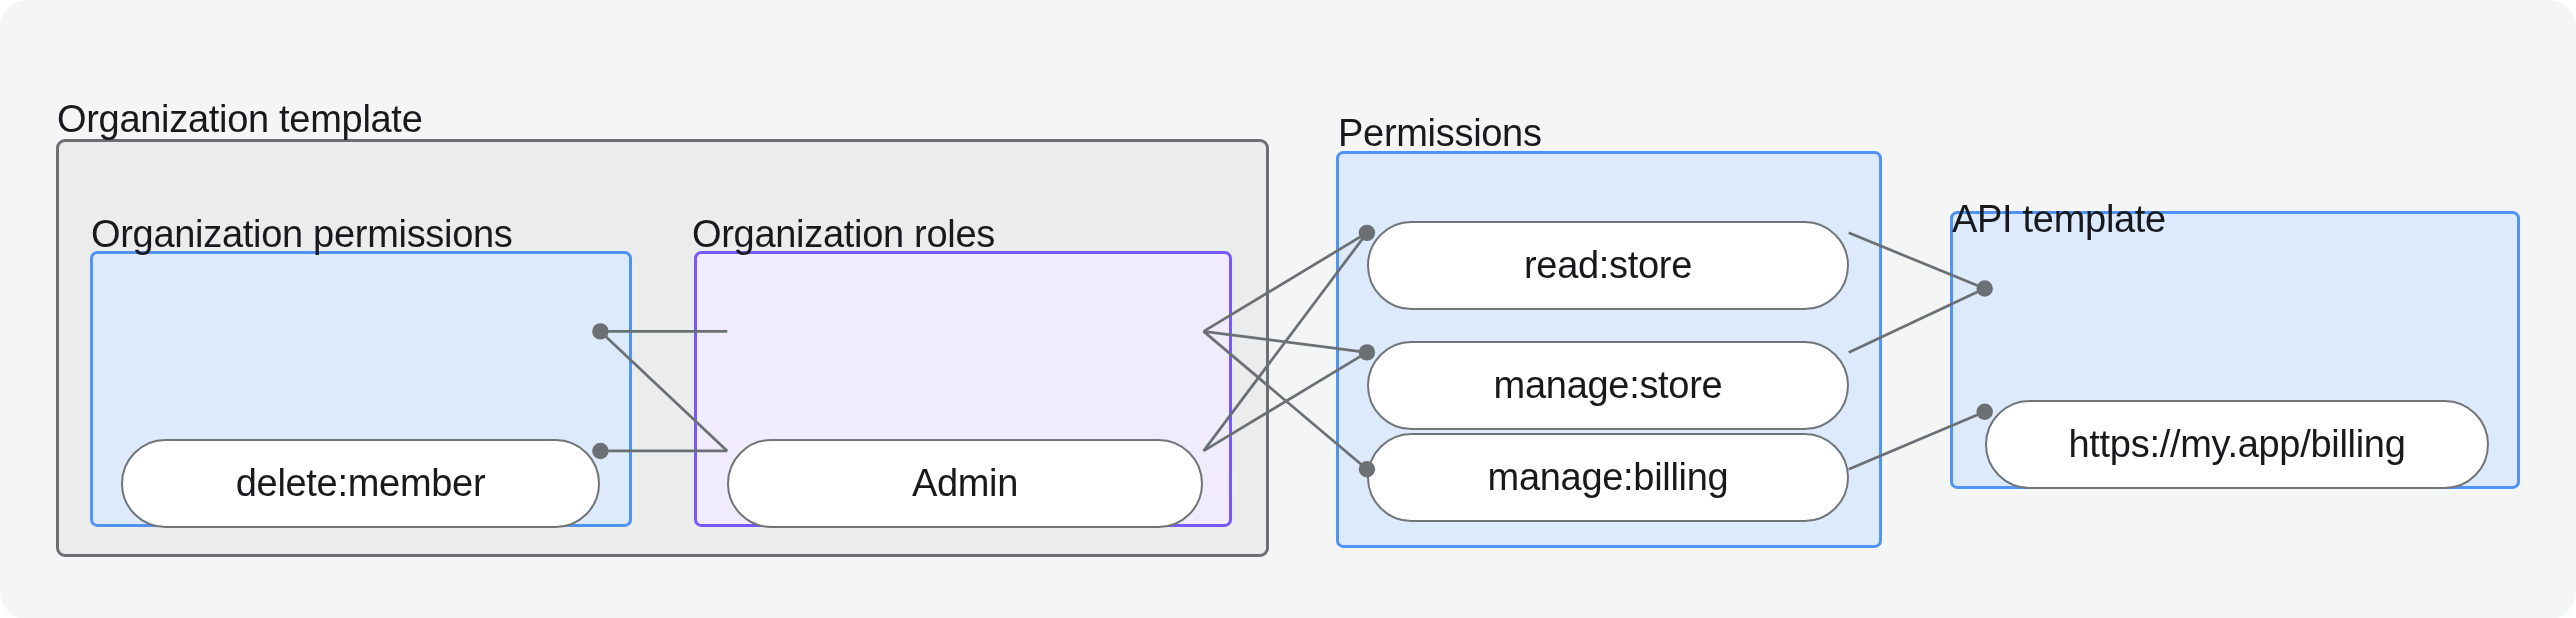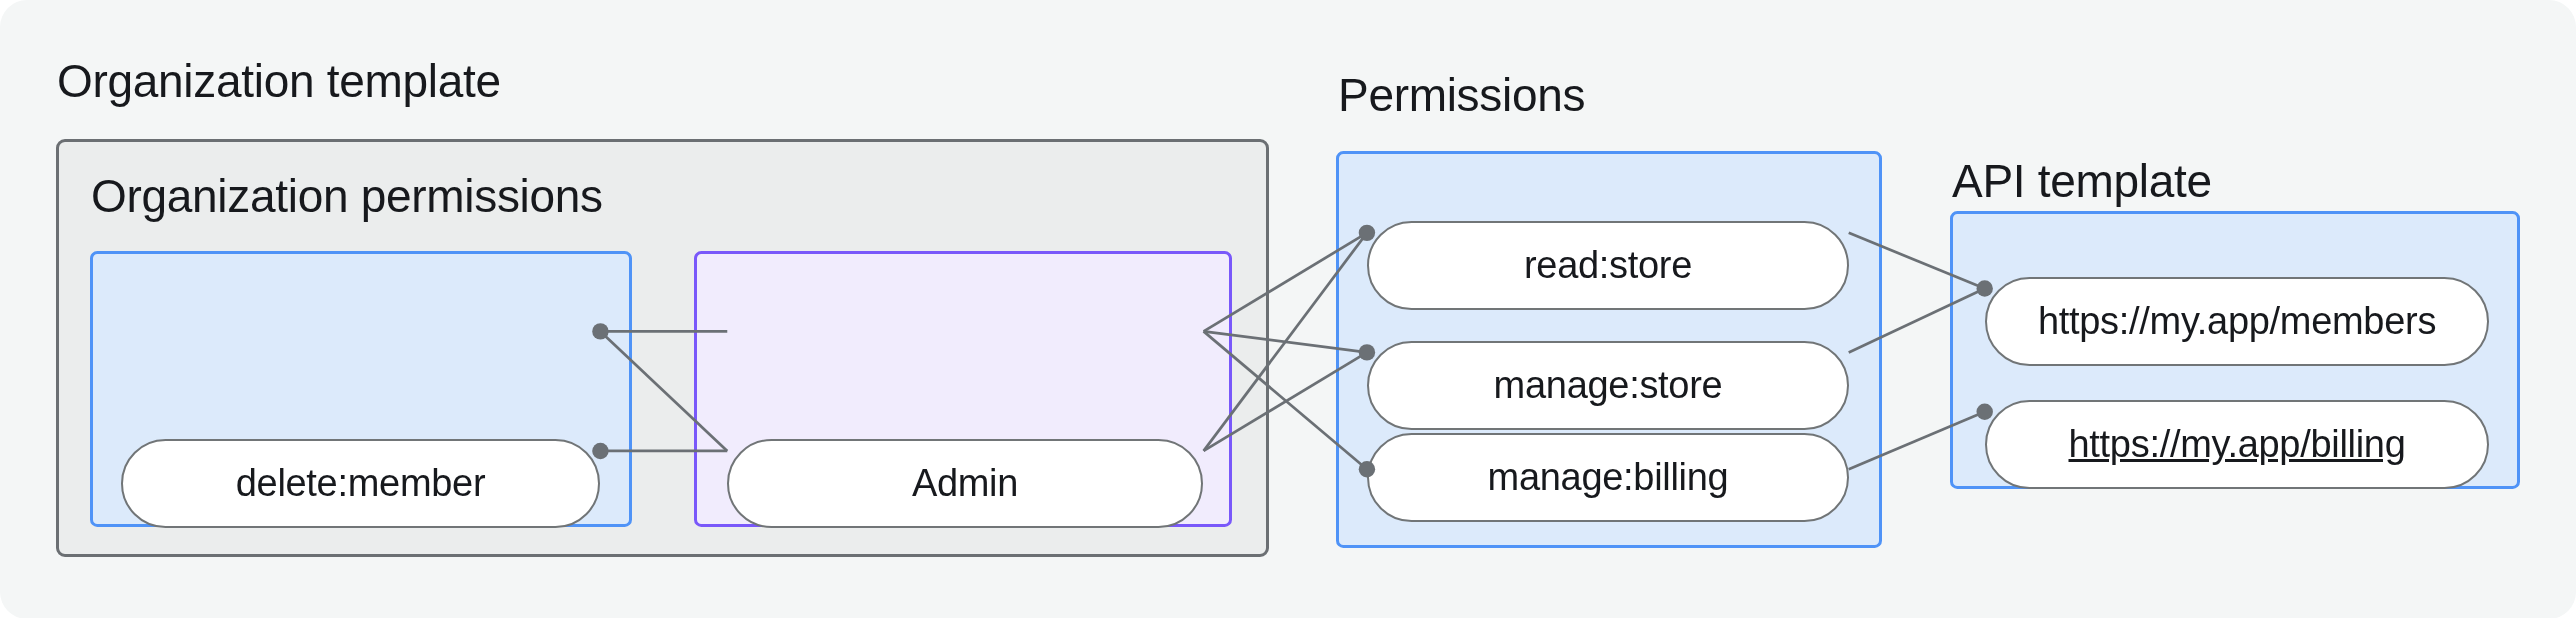--- a/index.html
+++ b/index.html
@@ -25,22 +25,22 @@
       background:var(--template-bg);border:3.7px solid var(--template-border);border-radius:9px;}
   #org-permissions-box{left:90px;top:251px;width:542px;height:276px;
       background:var(--blue-bg);border:3.7px solid var(--blue-border);border-radius:7.3px;}
   #org-roles-box{left:694px;top:251px;width:538px;height:276px;
       background:var(--purple-bg);border:3.7px solid var(--purple-border);border-radius:7.3px;}
   #permissions-box{left:1336px;top:151px;width:546px;height:397px;
       background:var(--blue-bg);border:3.7px solid var(--blue-border);border-radius:7.3px;}
   #api-box{left:1950px;top:211px;width:570px;height:278px;
       background:var(--blue-bg);border:3.7px solid var(--blue-border);border-radius:7.3px;}
 
-  .diagram-label{position:absolute;z-index:1;font-size:46px;line-height:42px;
-      letter-spacing:-0.3px;white-space:nowrap;color:var(--text);}
+  .diagram-label{position:absolute;z-index:1;font-size:38px;line-height:42px;
+      letter-spacing:-0.3px;white-space:nowrap;color:var(--text);margin-top:38px;}
   #org-template-label{left:57px;top:60px;}
   #org-permissions-label{left:91px;top:175px;}
   #org-roles-label{left:692px;top:175px;}
   #permissions-label{left:1338px;top:74px;}
   #api-resources-label{left:1952px;top:160px;}
 
   .node{position:absolute;z-index:2;box-sizing:border-box;
       background:var(--node-bg);border:2.7px solid var(--node-border);border-radius:55px;
       display:flex;align-items:center;justify-content:center;
       font-size:38px;letter-spacing:-0.3px;white-space:nowrap;color:var(--text);margin-top:33px;}
@@ -52,20 +52,21 @@
 <body>
 
 <div class="canvas">
 
   <div class="diagram-label" id="org-template-label">Organization template</div>
   <div class="diagram-label" id="permissions-label">Permissions</div>
   <div class="diagram-label" id="api-resources-label">API template</div>
 
   <div class="group-box" id="template-box"></div>
   <div class="diagram-label" id="org-permissions-label">Organization permissions</div>
+  <div class="diagram-label" id="org-roles-label">Organization roles</div>
 
   <div class="group-box" id="org-permissions-box"></div>
   <div class="group-box" id="org-roles-box"></div>
   <div class="group-box" id="permissions-box"></div>
   <div class="group-box" id="api-box"></div>
 
   <svg class="overlay" id="edges-svg" viewBox="0 0 2823 678">
       <line x1="658" y1="363" x2="797" y2="363" stroke="#6b7075" stroke-width="3"></line>
       <line x1="658" y1="363" x2="797" y2="494" stroke="#6b7075" stroke-width="3"></line>
       <line x1="658" y1="494" x2="797" y2="494" stroke="#6b7075" stroke-width="3"></line>
@@ -77,22 +78,21 @@
       <line x1="2026" y1="255" x2="2175" y2="316" stroke="#6b7075" stroke-width="3"></line>
       <line x1="2026" y1="386" x2="2175" y2="316" stroke="#6b7075" stroke-width="3"></line>
       <line x1="2026" y1="514" x2="2175" y2="451" stroke="#6b7075" stroke-width="3"></line>
     </svg>
 
   <div class="node" style="left: 121px; top: 406px; width: 479px; height: 89px;">delete:member</div>
   <div class="node" style="left: 727px; top: 406px; width: 476px; height: 89px;">Admin</div>
   <div class="node" style="left: 1367px; top: 188px; width: 482px; height: 89px;">read:store</div>
   <div class="node" style="left: 1367px; top: 308px; width: 482px; height: 89px;">manage:store</div>
   <div class="node" style="left: 1367px; top: 400px; width: 482px; height: 89px;">manage:billing</div>
-  <div class="node" style="left: 1985px; top: 244px; width: 504px; height: 89px;">https://my.app/members</div>
-  <div class="node" style="left: 1985px; top: 367px; width: 504px; height: 89px; text-decoration: underline;">https://my.app/billing</div>
+  <div class="node" style="left: 1985px; top: 367px; width: 504px; height: 89px;">https://my.app/billing</div>
 
   <svg class="overlay" id="dots-svg" viewBox="0 0 2823 678">
       <circle cx="658" cy="363" r="9" fill="#6b7075"></circle>
       <circle cx="658" cy="494" r="9" fill="#6b7075"></circle>
       <circle cx="1498" cy="255" r="9" fill="#6b7075"></circle>
       <circle cx="1498" cy="386" r="9" fill="#6b7075"></circle>
       <circle cx="1498" cy="514" r="9" fill="#6b7075"></circle>
       <circle cx="2175" cy="316" r="9" fill="#6b7075"></circle>
       <circle cx="2175" cy="451" r="9" fill="#6b7075"></circle>
     </svg>

